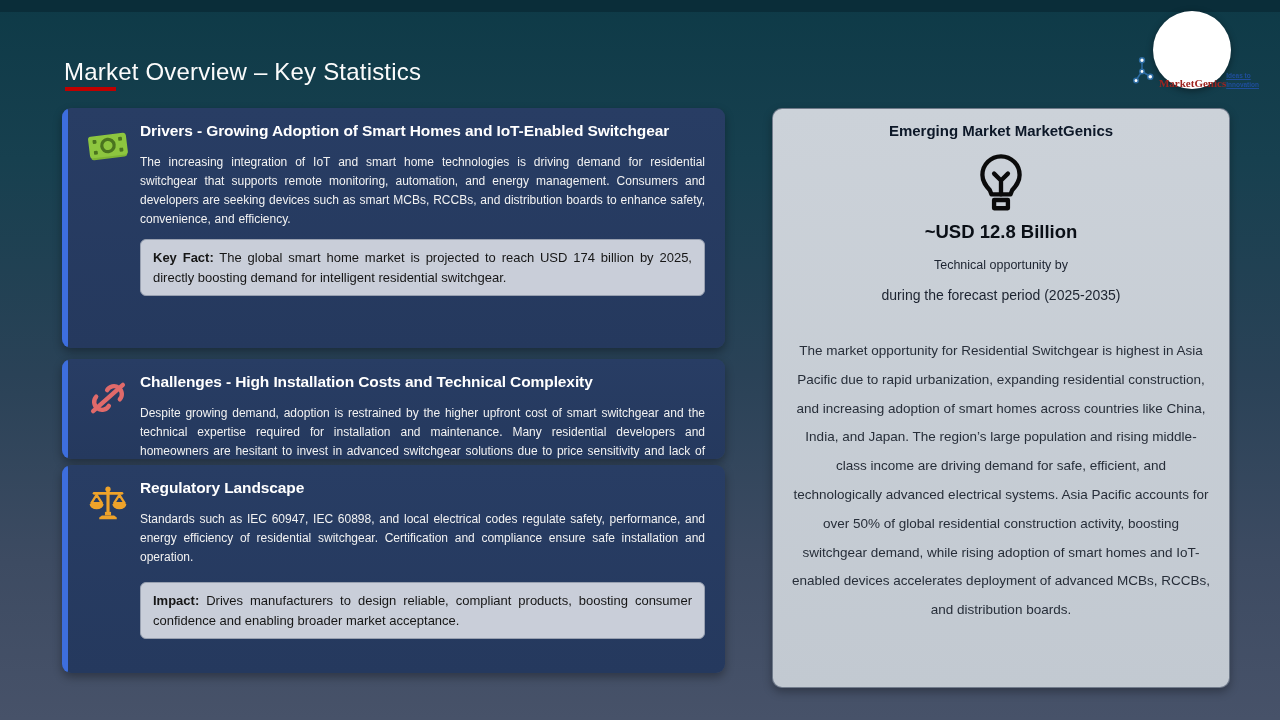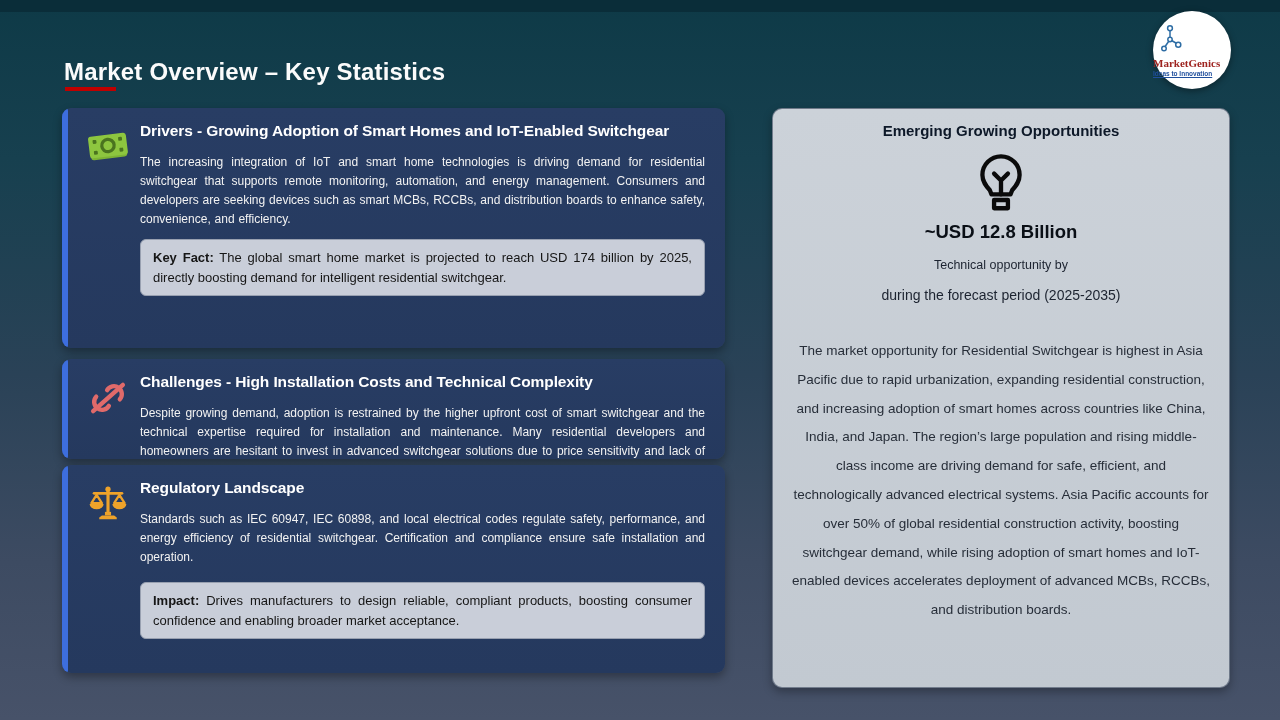--- a/index.html
+++ b/index.html
@@ -8,29 +8,29 @@
     font-family:"Liberation Sans",sans-serif;
     -webkit-font-smoothing:antialiased;
   }
   .slide{
     position:relative;width:1280px;height:720px;
     background:linear-gradient(180deg,#0e3a47 0%,#17404f 22%,#2a4257 52%,#3d4b62 78%,#475269 100%);
   }
   .topbar{position:absolute;top:0;left:0;width:100%;height:12px;background:#0a2d39;}
   .page-title{
     position:absolute;left:64px;top:42px;
-    font-size:24px;font-weight:bold;color:#fbfbfb;letter-spacing:.2px;
+    font-size:24px;font-weight:normal;color:#fbfbfb;letter-spacing:.2px;
   }
   .title-underline{position:absolute;left:65px;top:87px;width:51px;height:4px;background:#c00000;}
 
   
   .logo{
     position:absolute;left:1153px;top:11px;width:78px;height:78px;
     background:#ffffff;border-radius:50%;
-    display:flex;flex-direction:column;align-items:flex-start;justify-content:center;
+    display:flex;flex-direction:row;align-items:flex-end;justify-content:center;
     box-shadow:0 2px 7px rgba(0,0,0,.4);
   }
   .logo-name{font-family:"Liberation Serif",serif;font-weight:bold;font-size:11px;color:#9e2420;line-height:12px;}
   .logo-tagline{font-size:6.5px;font-weight:bold;color:#1f4e9c;text-decoration:underline;line-height:9px;}
 
   
   .cards{position:absolute;left:62px;top:108px;width:663px;}
   .card{
     position:relative;box-sizing:border-box;overflow:hidden;
     background:linear-gradient(180deg,#283d64,#25395e);
@@ -168,21 +168,21 @@
       <p class="card-body">Standards such as IEC 60947, IEC 60898, and local electrical codes regulate safety, performance, and energy efficiency of residential switchgear. Certification and compliance ensure safe installation and operation.</p>
       <div class="callout" style="margin-top:15px">
         <b>Impact:</b>
         <span>Drives manufacturers to design reliable, compliant products, boosting consumer confidence and enabling broader market acceptance.</span>
       </div>
     </section>
 
   </div>
 
   <aside class="panel">
-    <div class="panel-title">Emerging Growing Opportunities</div>
+    <div class="panel-title">Emerging Market MarketGenics</div>
     <div class="panel-icon">
       <svg width="52" height="64" viewBox="0 0 60 74" fill="none" stroke="#0b0b0b" stroke-width="5" stroke-linecap="round" stroke-linejoin="round">
         <path d="M30 5 a21.5 21.5 0 0 0 -21.5 21.5 c0 8 4.5 13 8.5 17.5 l2 5 h22 l2 -5 c4 -4.5 8.5 -9.5 8.5 -17.5 A21.5 21.5 0 0 0 30 5 Z"></path>
         <path d="M30 49 V33 M30 33 L22 25 M30 33 L38 25"></path>
         <rect x="22" y="55.5" width="16" height="9.5"></rect>
       </svg>
     </div>
     <div class="panel-value">~USD 12.8 Billion</div>
     <div class="panel-sub">Technical opportunity by</div>
     <div class="panel-period">during the forecast period (2025-2035)</div>

